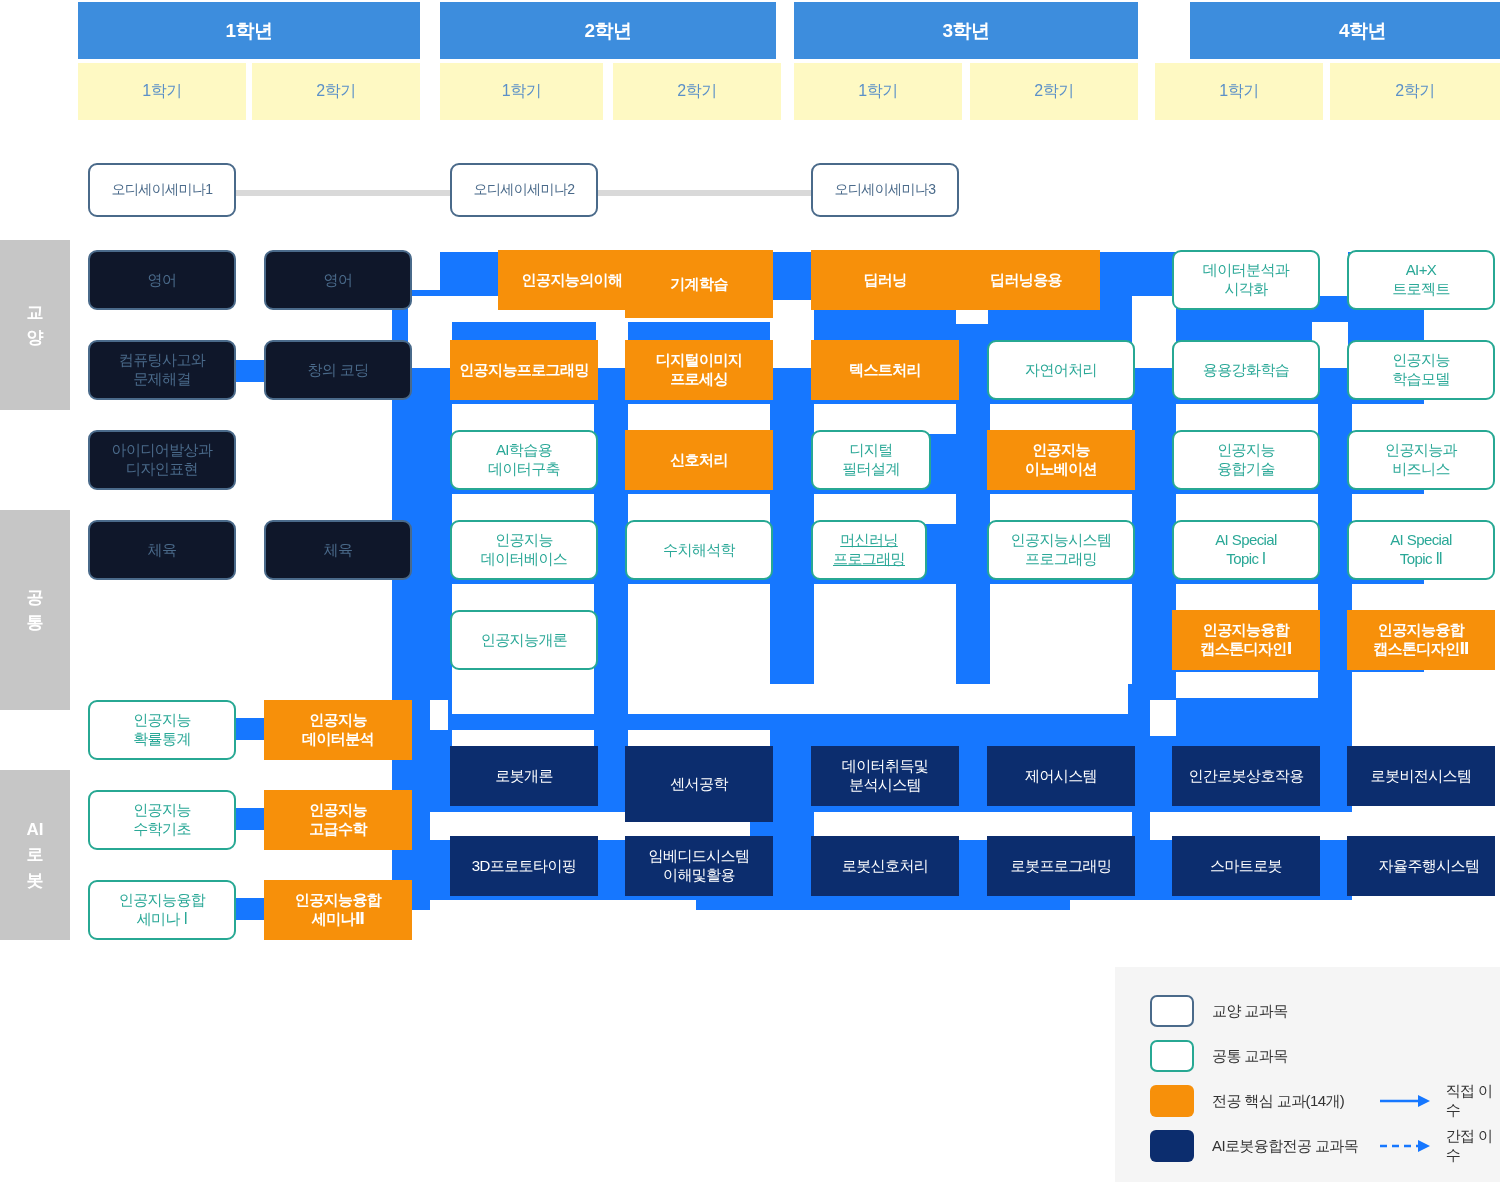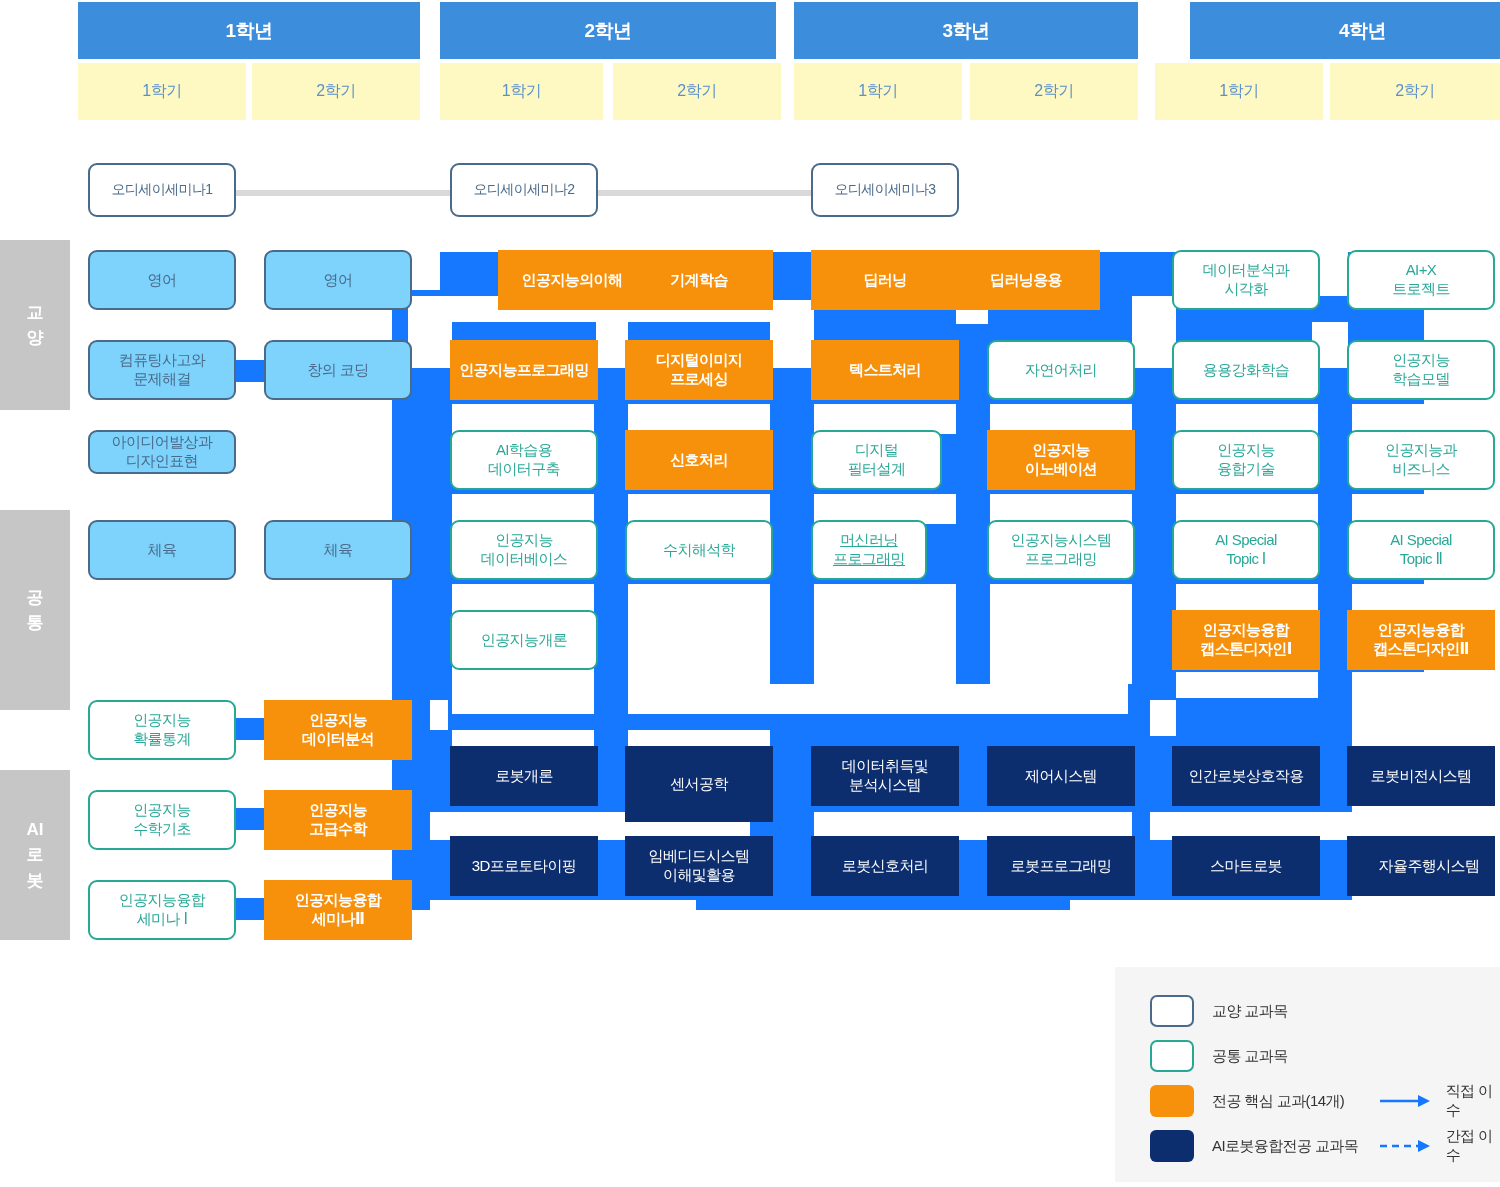--- a/index.html
+++ b/index.html
@@ -46,21 +46,21 @@
     text-align:center;line-height:1.25;
     box-sizing:border-box;
     letter-spacing:-0.6px;
   }
   .box span{display:block;padding:0 4px;}
 
   .t-gyoyang{                   
     background:#ffffff;border:2px solid #4a6versions;
   }
   .t-gyoyang{
-    background:#7dd3fc;border:2px solid #4a6a8a;border-radius:9px;
+    background:#0f172a;border:2px solid #4a6a8a;border-radius:9px;
     color:#4a6a8a;font-size:15px;
   }
   .t-gongtong{                  
     background:#ffffff;border:2px solid #27a893;border-radius:9px;
     color:#2aa897;font-size:15px;
   }
   .t-major{                     
     background:#f7900a;border:none;border-radius:0;
     color:#ffffff;font-size:15px;font-weight:bold;
   }
@@ -199,21 +199,21 @@
         <span>
           <div>영어</div>
         </span>
       </div>
       <div class="box t-gyoyang" style="left: 88px; top: 340px; width: 148px; height: 60px;">
         <span>
           <div>컴퓨팅사고와</div>
           <div>문제해결</div>
         </span>
       </div>
-      <div class="box t-gyoyang" style="left: 88px; top: 430px; width: 148px; height: 44px;">
+      <div class="box t-gyoyang" style="left: 88px; top: 430px; width: 148px; height: 60px;">
         <span>
           <div>아이디어발상과</div>
           <div>디자인표현</div>
         </span>
       </div>
       <div class="box t-gyoyang" style="left: 88px; top: 520px; width: 148px; height: 60px;">
         <span>
           <div>체육</div>
         </span>
       </div>
@@ -298,21 +298,21 @@
       <div class="box t-airobot" style="left: 450px; top: 746px; width: 148px; height: 60px;">
         <span>
           <div>로봇개론</div>
         </span>
       </div>
       <div class="box t-airobot" style="left: 450px; top: 836px; width: 148px; height: 60px;">
         <span>
           <div>3D프로토타이핑</div>
         </span>
       </div>
-      <div class="box t-major" style="left: 625px; top: 250px; width: 148px; height: 60px;">
+      <div class="box t-major" style="left: 625px; top: 250px; width: 148px; height: 68px;">
         <span>
           <div>기계학습</div>
         </span>
       </div>
       <div class="box t-major" style="left: 625px; top: 340px; width: 148px; height: 60px;">
         <span>
           <div>디지털이미지</div>
           <div>프로세싱</div>
         </span>
       </div>
@@ -340,21 +340,21 @@
       <div class="box t-major" style="left: 811px; top: 250px; width: 148px; height: 60px;">
         <span>
           <div>딥러닝</div>
         </span>
       </div>
       <div class="box t-major" style="left: 811px; top: 340px; width: 148px; height: 60px;">
         <span>
           <div>텍스트처리</div>
         </span>
       </div>
-      <div class="box t-gongtong" style="left: 811px; top: 430px; width: 131px; height: 60px;">
+      <div class="box t-gongtong" style="left: 811px; top: 430px; width: 120px; height: 60px;">
         <span>
           <div>디지털</div>
           <div>필터설계</div>
         </span>
       </div>
       <div class="box t-gongtong" style="left: 811px; top: 520px; width: 116px; height: 60px; text-decoration: underline;">
         <span>
           <div>머신러닝</div>
           <div>프로그래밍</div>
         </span>

